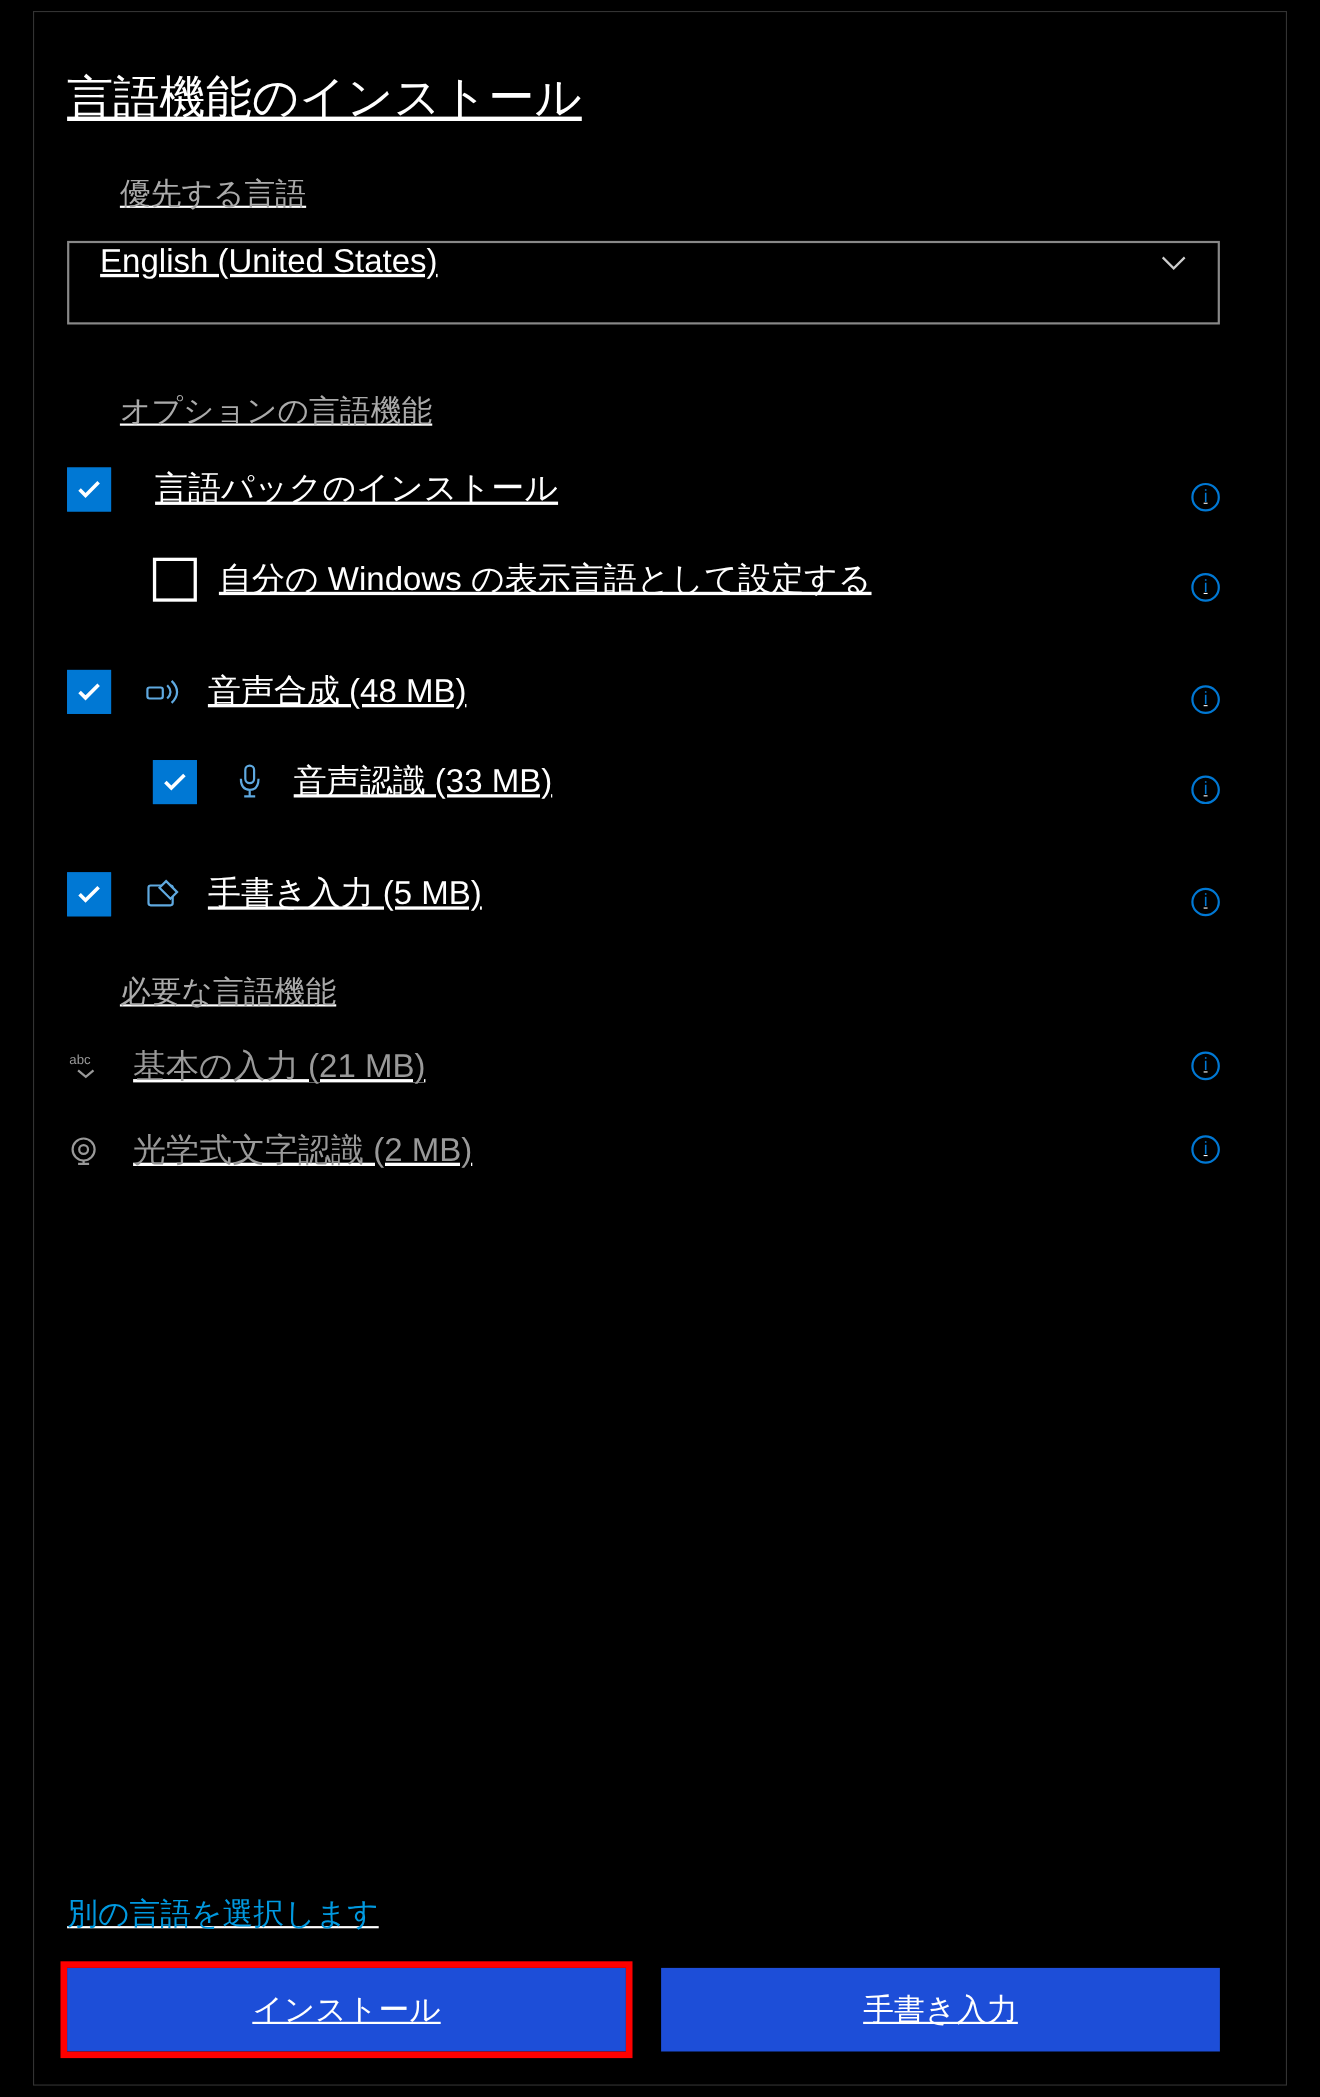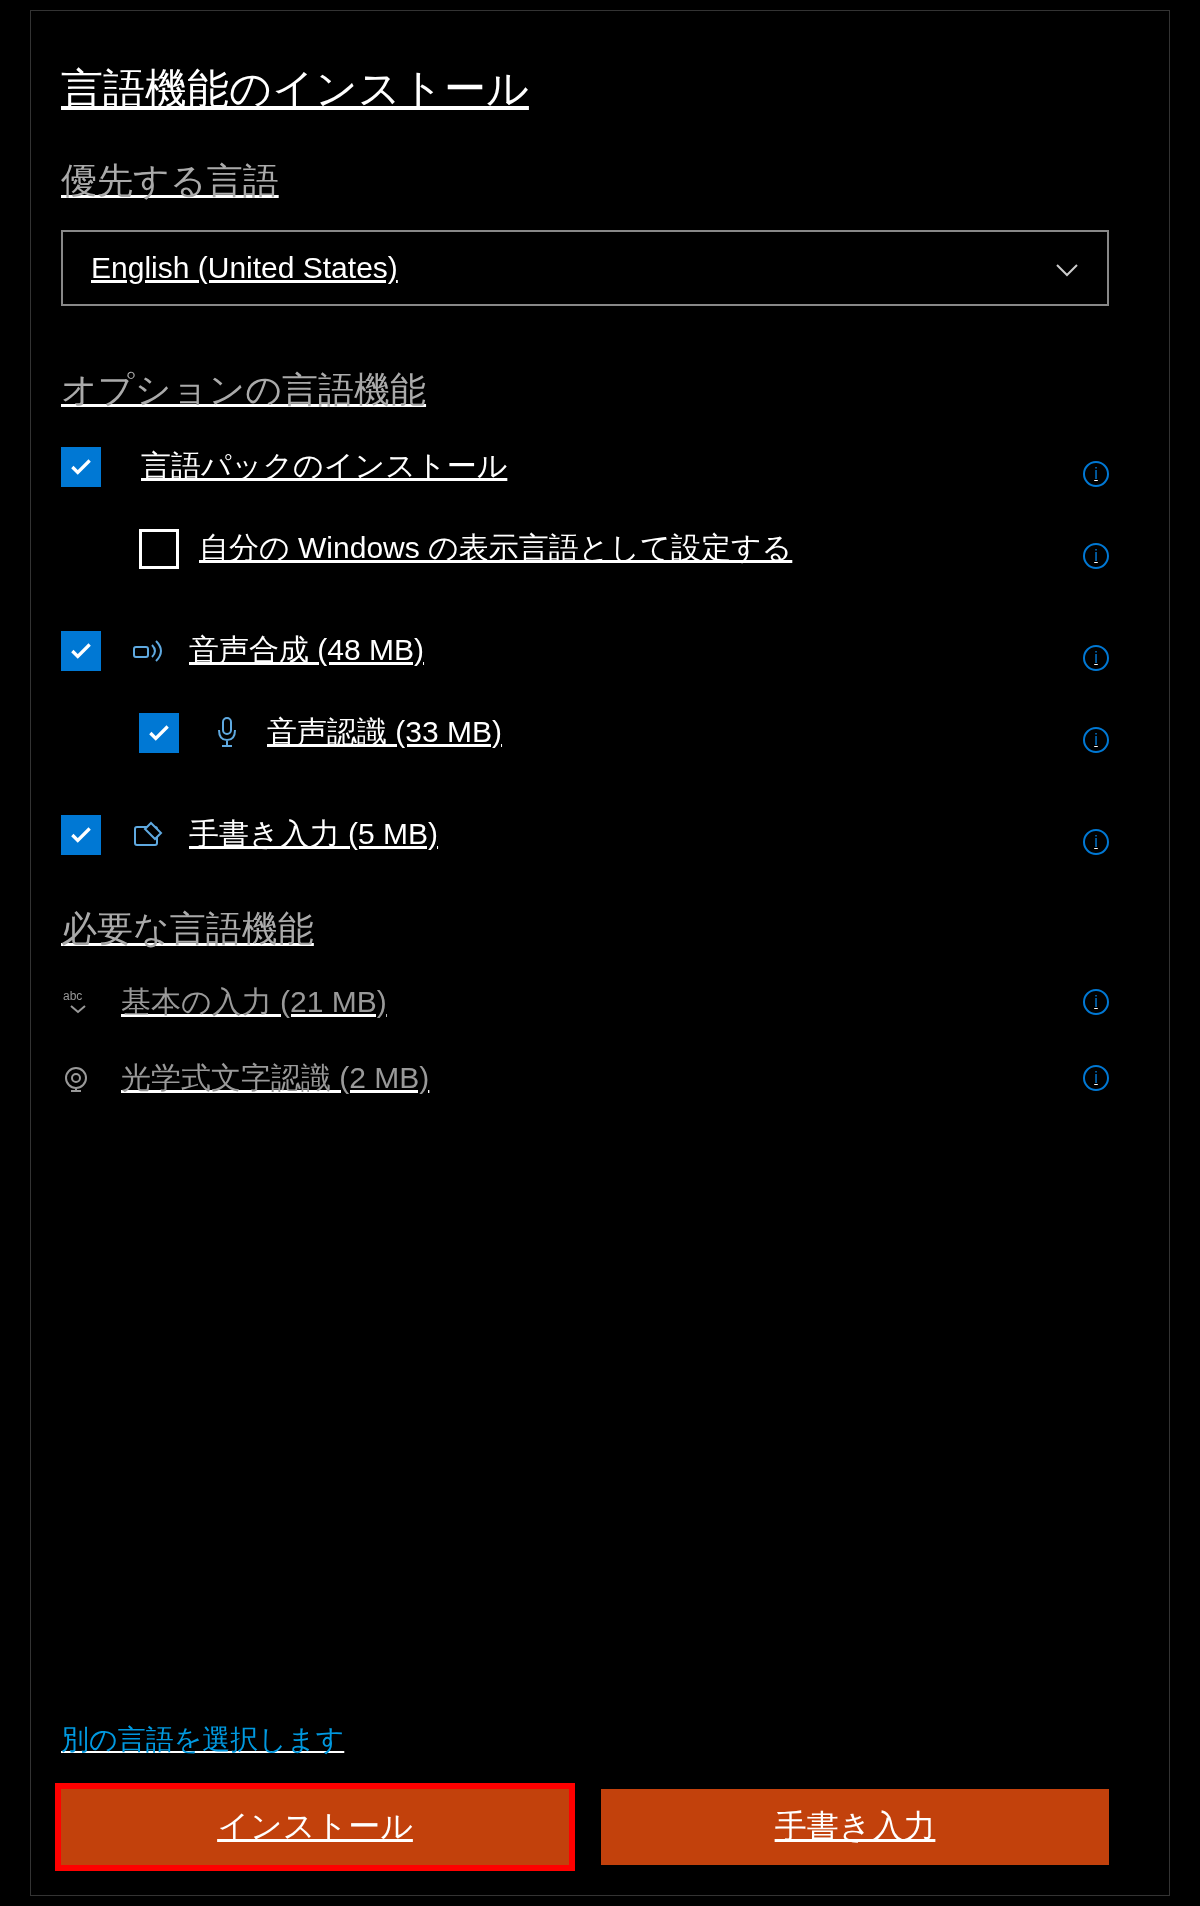--- a/index.html
+++ b/index.html
@@ -28,29 +28,30 @@
       flex-direction: column;
       padding: 50px 60px 30px 30px;
       text-decoration: underline;
     }
     .title {
       font-size: 42px;
       font-weight: 400;
       margin-bottom: 40px;
     }
     .section-label {
-      font-size: 36px;
+      font-size: 28px;
       color: #aaa;
       margin-bottom: 24px;
+      margin-left: 48px;
     }
     .preferred-language-select {
       border: 2px solid #888;
       height: 76px;
       display: flex;
-      align-items: center;
+      align-items: flex-start;
       justify-content: space-between;
       padding: 0 28px;
       font-size: 30px;
       color: #fff;
       margin-bottom: 60px;
       background: transparent;
       cursor: pointer;
     }
     .chevron {
       font-size: 28px;
@@ -151,23 +152,23 @@
       margin-bottom: 30px;
       cursor: pointer;
     }
     .button-row {
       display: flex;
       gap: 32px;
     }
     .btn {
       flex: 1;
       height: 76px;
-      background: #c2410c;
-      color: #fff;
-      font-size: 32px;
+      background: #1d4ed8;
+      color: #fff;
+      font-size: 28px;
       display: flex;
       align-items: center;
       justify-content: center;
       cursor: pointer;
       border: none;
     }
     .btn.highlighted {
       outline: 6px solid #ff0000;
     }
   </style>

